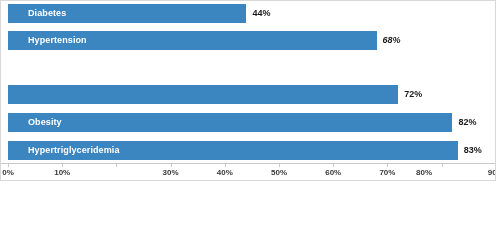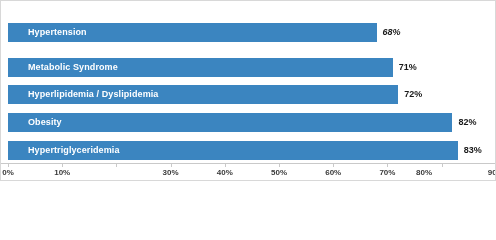--- a/index.html
+++ b/index.html
@@ -96,36 +96,36 @@
     transform: translateX(-50%);
   }
 </style>
 </head>
 <body>
 
 <div id="chart-frame">
 
   <div id="plot-area">
 
+    <div class="bar-row" style="top:0px;">
+      <div class="bar" style="width: 238.48px; background: rgb(59, 133, 192);"></div>
+      <div class="bar-label" style="color: rgb(255, 255, 255);">Diabetes</div>
+      <div class="bar-value" style="left: 251.48px; color: rgb(26, 26, 26);">44%</div>
+    </div>
 
-    <div class="bar-row" style="top:19px;">
+    <div class="bar-row" style="top:27px;">
       <div class="bar" style="width: 368.56px; background: rgb(59, 133, 192);"></div>
       <div class="bar-label" style="color: rgb(255, 255, 255);">Hypertension</div>
       <div class="bar-value" style="left: 381.56px; color: rgb(26, 26, 26); font-style: italic;">68%</div>
     </div>
 
-    <div class="bar-row" style="top:54px;">
-      <div class="bar" style="width: 384.82px; background: rgb(59, 133, 192);"></div>
-      <div class="bar-label" style="color: rgb(255, 255, 255);">Metabolic Syndrome</div>
-      <div class="bar-value" style="left: 397.82px; color: rgb(26, 26, 26);">71%</div>
-    </div>
 
     <div class="bar-row" style="top:81px;">
       <div class="bar" style="width: 390.24px; background: rgb(59, 133, 192);"></div>
-      <div class="bar-label" style="color: rgb(255, 255, 255);">Hyperlipidemia / Dyslipidemia</div>
+      <div class="bar-label" style="color: rgb(255, 255, 255); margin-top: 38px;">Hyperlipidemia / Dyslipidemia</div>
       <div class="bar-value" style="left: 403.24px; color: rgb(26, 26, 26);">72%</div>
     </div>
 
     <div class="bar-row" style="top:109px;">
       <div class="bar" style="width: 444.44px; background: rgb(59, 133, 192);"></div>
       <div class="bar-label" style="color: rgb(255, 255, 255); text-align: center;">Obesity</div>
       <div class="bar-value" style="left: 457.44px; color: rgb(26, 26, 26);">82%</div>
     </div>
 
     <div class="bar-row" style="top:137px;">

